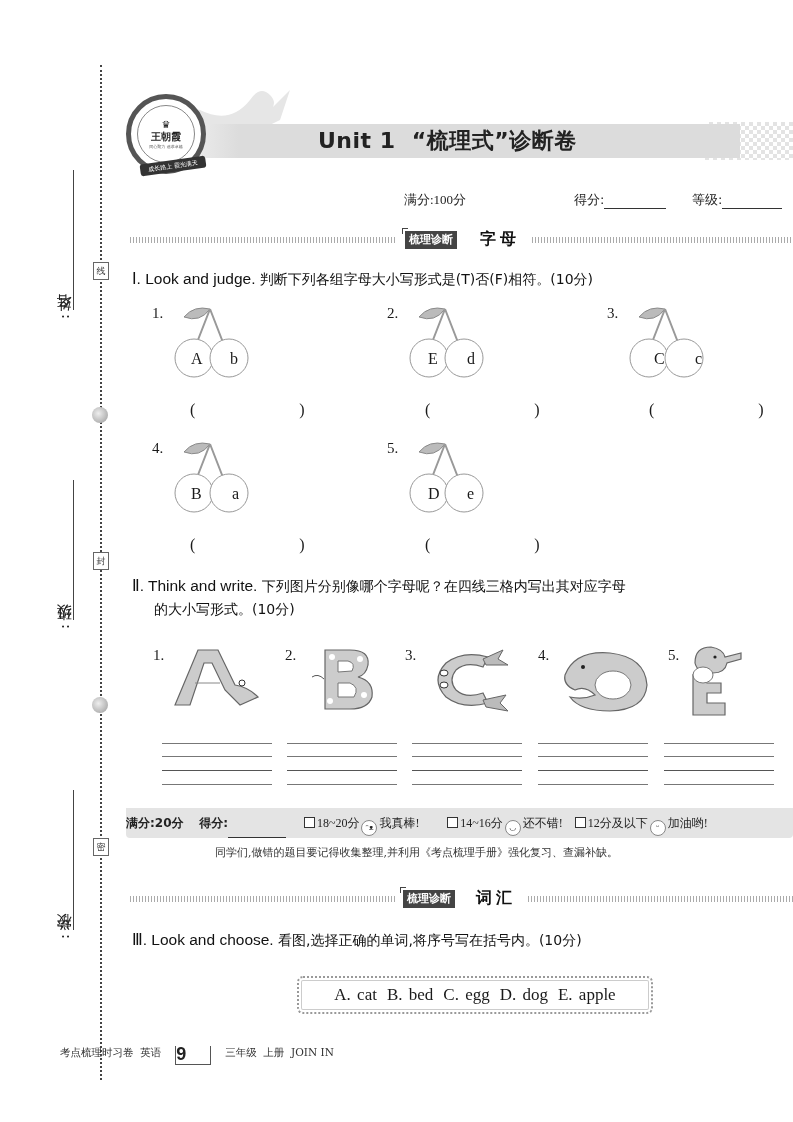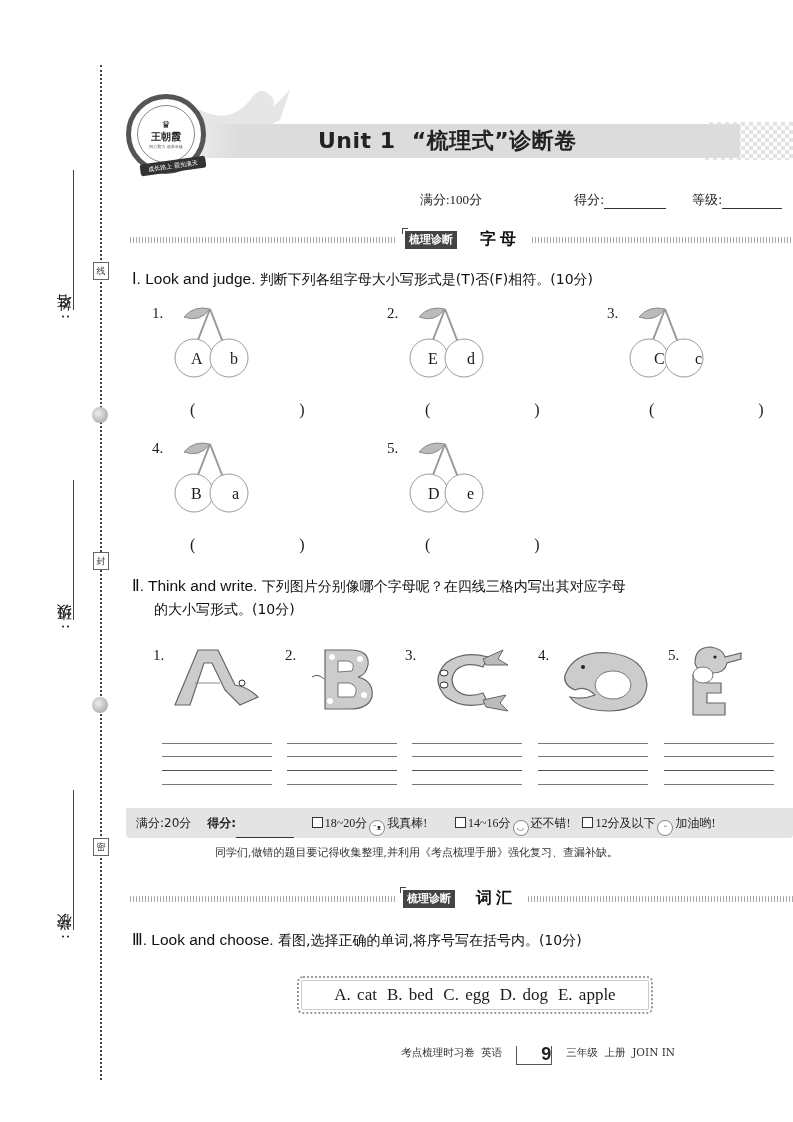--- a/index.html
+++ b/index.html
@@ -52,21 +52,21 @@
   .four-line div { position:absolute; left:0; right:0; height:0; border-top:1px solid #777; }
 
   .score-bar { position:absolute; left:126px; top:808px; width:667px; height:30px; background:#e4e4e4; border-radius:0 0 4px 4px; font-size:12px; line-height:30px; color:#222; }
   .cb { display:inline-block; width:9px; height:9px; border:1px solid #333; vertical-align:-1px; margin-right:2px; background:#fff; }
   .face { display:inline-block; width:14px; height:14px; border-radius:50%; border:1px solid #888; background:#fff; vertical-align:-3px; margin:0 2px; font-size:8px; line-height:14px; text-align:center; }
   .tip { position:absolute; left:0; width:793px; top:845px; text-align:center; font-family:"DejaVu Serif", serif; font-size:11px; color:#333; padding-left:40px; box-sizing:border-box; }
 
   .wordbox { position:absolute; left:297px; top:976px; width:352px; height:34px; border:2px dotted #999; border-radius:6px; font-family:"Liberation Serif", serif; font-size:17px; line-height:34px; text-align:center; word-spacing:2px; box-shadow: inset 0 0 0 2px #fff, inset 0 0 0 3px #ccc; }
   .wordbox span { margin:0 5px; }
 
-  .footer { position:absolute; top:1046px; left:0; width:675px; text-align:right; font-family:"DejaVu Serif", serif; font-size:10.5px; color:#333; padding-left:32px; box-sizing:border-box; }
+  .footer { position:absolute; top:1046px; left:0; width:675px; text-align:left; font-family:"DejaVu Serif", serif; font-size:10.5px; color:#333; padding-left:60px; box-sizing:border-box; }
   .pagenum { display:inline-block; font-family:"Liberation Sans", sans-serif; font-size:18px; font-weight:bold; color:#222; width:34px; border-bottom:1px solid #555; border-left:1px solid #555; border-right:1px solid #555; height:18px; line-height:16px; margin:0 14px; vertical-align:-4px; }
 </style>
 </head>
 <body>
 
 <div class="dotline"></div>
 <div class="margin-box" style="top:262px">线</div>
 <div class="margin-coin" style="top:407px"></div>
 <div class="margin-box" style="top:552px">封</div>
 <div class="margin-coin" style="top:697px"></div>
@@ -87,21 +87,21 @@
 <div class="logo">
   <div class="logo-inner">
     <span style="font-size:10px">♛</span>
     <span class="logo-text">王朝霞</span>
     <span class="logo-sub">同心聚力 追求卓越</span>
   </div>
 </div>
 <div class="logo-band">成长路上 霞光满天</div>
 <div class="title" style="white-space:pre">Unit 1  “梳理式”诊断卷</div>
 
-<div class="scoreline serif" style="left:420px">满分:100分</div>
+<div class="scoreline serif" style="left:404px">满分:100分</div>
 <div class="scoreline" style="left:574px">
   <span>得分:</span><span class="uline" style="width:62px"></span>
 </div>
 <div class="scoreline" style="left:692px">
   <span>等级:</span><span class="uline" style="width:60px"></span>
 </div>
 
 <div class="sec-rule" style="left:130px;top:237px;width:265px"></div>
 <div class="sec-tag" style="left:405px;top:231px">梳理诊断</div>
 <div class="sec-name" style="left:480px;top:229px">字母</div>
@@ -247,21 +247,21 @@
     <div style="top:41px"></div>
   </div>
 <div class="four-line" style="left:664px">
     <div style="top:0"></div>
     <div style="top:13px"></div>
     <div style="top:27px;border-color:#555"></div>
     <div style="top:41px"></div>
   </div>
 
 <div class="score-bar">
-  <span style="margin-left:10px;font-weight:normal">满分:20分</span>
+  <span style="margin-left:0;font-weight:bold">满分:20分</span>
   <span style="margin-left:12px;font-weight:bold">得分:</span><span class="uline" style="width:58px;height:18px"></span>
   <span style="margin-left:14px"><span class="cb"></span><span class="serif">18~20分</span><span class="face">ᵔᴥ</span><span class="serif">我真棒!</span></span>
   <span style="margin-left:24px"><span class="cb"></span><span class="serif">14~16分</span><span class="face">◡</span><span class="serif">还不错!</span></span>
   <span style="margin-left:8px"><span class="cb"></span><span class="serif">12分及以下</span><span class="face">ᵕ</span><span class="serif">加油哟!</span></span>
 </div>
 <div class="tip">同学们,做错的题目要记得收集整理,并利用《考点梳理手册》强化复习、查漏补缺。</div>
 
 <div class="sec-rule" style="left:130px;top:896px;width:265px"></div>
 <div class="sec-tag" style="left:403px;top:890px">梳理诊断</div>
 <div class="sec-name" style="left:476px;top:888px">词汇</div>

